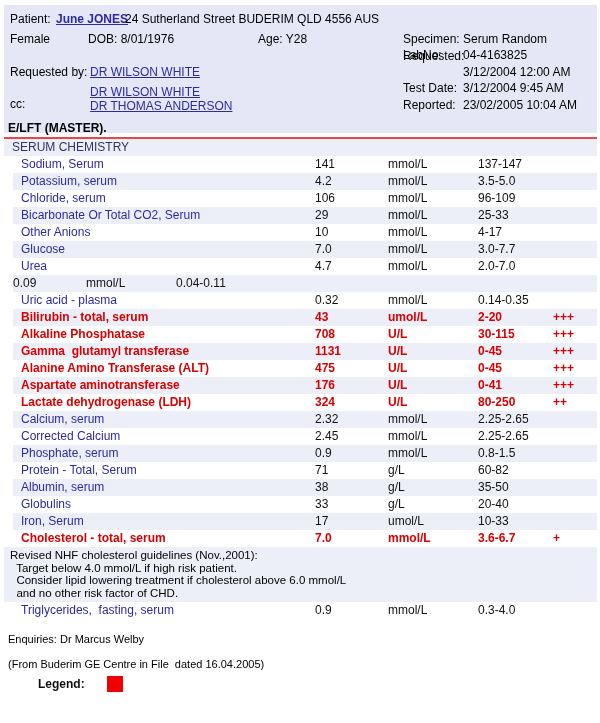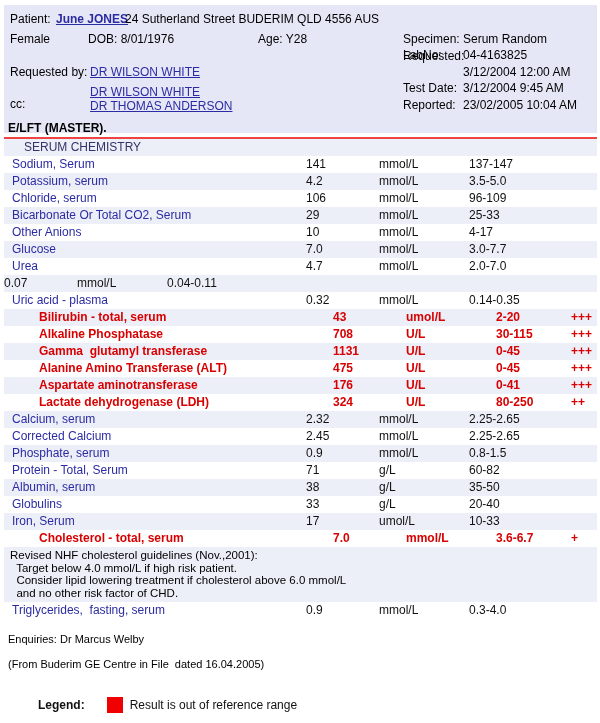--- a/index.html
+++ b/index.html
@@ -28,47 +28,47 @@
 
   
   .report-title{
     position:absolute; left:4px; top:121px; width:593px;
     font-weight:bold; color:#000; padding-left:4px;
     border-bottom:7px solid #ef4444; padding-bottom:2px;
   }
 
   
   .tablewrap{ position:absolute; left:4px; top:139px; width:593px; }
-  .trow{ display:flex; height:17px; line-height:17px; background:#fff; }
+  .trow{ display:flex; height:17px; line-height:17px; background:#fff;margin-left:9px; }
   .trow.alt{ background:var(--alt-bg); }
-  .section-row{ color:#333366; padding-left:20px; background:var(--alt-bg); height:17px; line-height:17px; }
+  .section-row{ color:#333366; padding-left:8px; background:var(--alt-bg); height:17px; line-height:17px; }
   .c-name{ width:302px; padding-left:8px; color:var(--navy); white-space:pre; overflow:hidden; }
   .c-val{ width:73px; }
   .c-units{ width:90px; }
   .c-range{ width:75px; }
   .c-flag{ flex:1; color:var(--red); font-weight:bold; }
-  .trow.abnormal{ font-weight:bold;padding-left:27px; }
+  .trow.abnormal{ font-weight:bold; }
   .trow.abnormal .c-name,
   .trow.abnormal .c-val,
   .trow.abnormal .c-units,
   .trow.abnormal .c-range{ color:var(--red); }
 
   
   .comment{
     background:var(--alt-bg); padding:2px 0 3px 6px;
   }
   .comment-line{
     font-family:Liberation Sans, sans-serif;
     font-size:11.5px; line-height:12.5px; color:#000; white-space:pre;
   }
 
   
   .enquiries{ position:absolute; left:8px; top:633px; font-size:11px; color:#000; }
   .sourceline{ position:absolute; left:8px; top:658px; font-size:11px; color:#000; white-space:pre; }
-  .legend{ position:absolute; left:38px; top:697px; display:flex; align-items:center; }
+  .legend{ position:absolute; left:38px; top:676px; display:flex; align-items:center; }
   .legend-label{ font-weight:bold; margin-right:22px; }
   .legend-swatch{ width:16px; height:16px; background:#F00000; margin-right:7px; }
 </style>
 </head>
 <body>
 
 <div id="page">
 
   <div class="hdr">
     <span class="lbl" style="left:6px; top:7px;">Patient:</span>
@@ -146,21 +146,21 @@
     <span class="c-flag"></span>
   </div>
         <div class="trow">
     <span class="c-name">Urea</span>
     <span class="c-val">4.7</span>
     <span class="c-units">mmol/L</span>
     <span class="c-range">2.0-7.0</span>
     <span class="c-flag"></span>
   </div>
         <div class="trow alt">
-    <span class="c-val">0.07</span>
+    <span class="c-val">0.09</span>
     <span class="c-units">mmol/L</span>
     <span class="c-range">0.04-0.11</span>
     <span class="c-flag"></span>
   </div>
         <div class="trow">
     <span class="c-name">Uric acid - plasma</span>
     <span class="c-val">0.32</span>
     <span class="c-units">mmol/L</span>
     <span class="c-range">0.14-0.35</span>
     <span class="c-flag"></span>
@@ -279,16 +279,15 @@
     <span class="c-flag"></span>
   </div>
       </div>
   </div>
 
   <div class="enquiries">Enquiries: Dr Marcus Welby</div>
   <div class="sourceline">(From Buderim GE Centre in File  dated 16.04.2005)</div>
   <div class="legend">
     <span class="legend-label">Legend:</span>
     <span class="legend-swatch" style="background: rgb(240, 0, 0);"></span>
-    <span class="legend-text">Result is out of reference range</span>
   </div>
 
 </div>
 
 </body></html>

